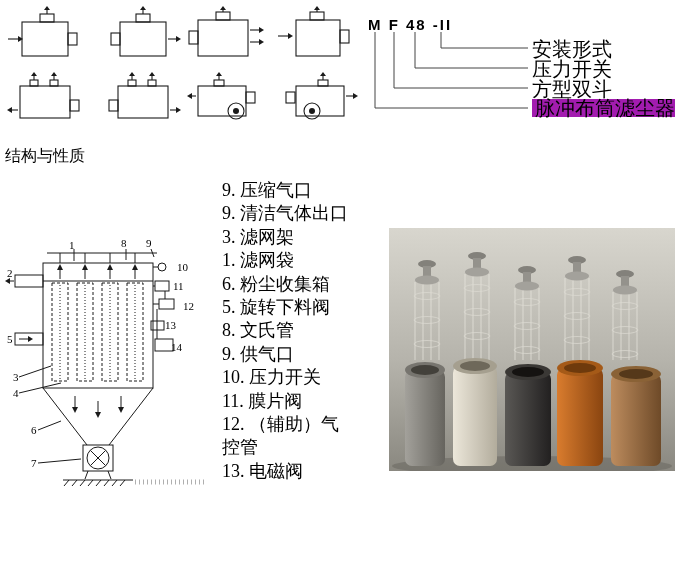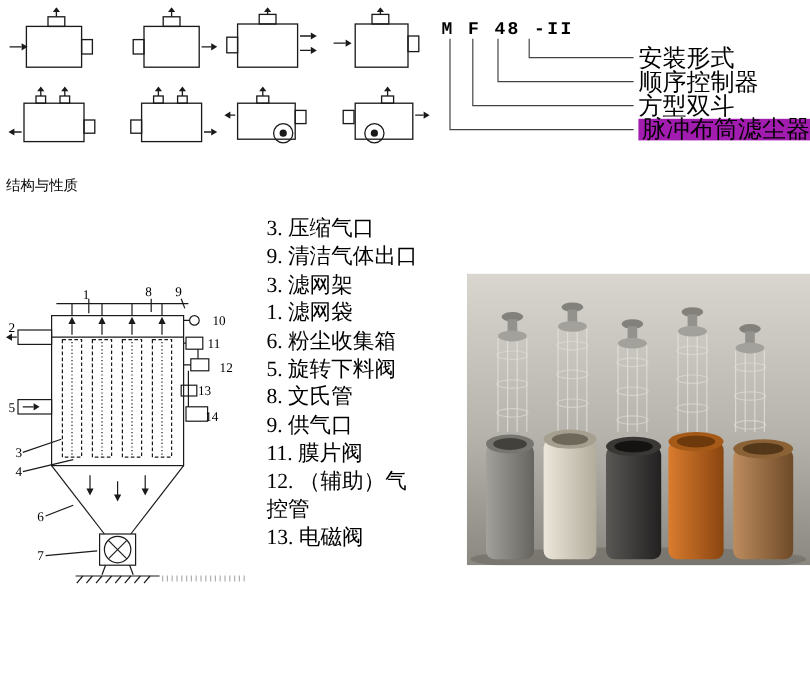--- a/index.html
+++ b/index.html
@@ -10,29 +10,29 @@
 
 .mini-grid{position:absolute;left:6px;top:6px;display:grid;
            grid-template-columns:repeat(4,88px);grid-auto-rows:62px;gap:2px}
 .mini{width:86px;height:62px}
 .mini line,.mini rect,.mini polyline,.mini circle{stroke:#1a1a1a;fill:none;stroke-width:1.1px}
 .mini circle.dot{fill:#1a1a1a;stroke:none}
 .mini polygon{fill:#1a1a1a;stroke:none}
 
 
 .model-code{position:absolute;left:368px;top:16px;white-space:nowrap;
-            font-family:Liberation Mono, monospace;
+            font-family:Liberation Sans, sans-serif;
             font-weight:700;font-size:15px;letter-spacing:2px}
 .code-lines{position:absolute;left:368px;top:32px}
 .code-lines path{stroke:#444;fill:none;stroke-width:1px}
 .code-label{position:absolute;left:532px;font-size:20px;line-height:18px;white-space:nowrap}
 .code-label.hl{background:#a21caf;padding:0 3px}
 .cl0{top:40px}.cl1{top:60px}.cl2{top:80px}.cl3{top:99px}
 
-.section-title{position:absolute;left:5px;top:146px;font-size:12px}
+.section-title{position:absolute;left:5px;top:146px;font-size:16px}
 
 
 .schem{position:absolute;left:5px;top:233px}
 .schem line,.schem rect,.schem polyline,.schem circle{stroke:#1a1a1a;fill:none;stroke-width:1px}
 .schem polygon{fill:#1a1a1a;stroke:none}
 .schem text{font-family:"Liberation Serif","DejaVu Serif",serif;font-size:11px;fill:#000;stroke:none}
 .schem .dash{stroke-dasharray:3 2}
 .schem .dot{stroke-dasharray:1 2}
 
 
@@ -135,21 +135,21 @@
   </div>
 
   <div class="model-code">M F 48 -II</div>
   <svg class="code-lines" width="165" height="82" viewBox="0 0 165 82">
     <path d="M73 0 V16 H160"></path>
     <path d="M47 0 V36 H160"></path>
     <path d="M26 0 V56 H160"></path>
     <path d="M7 0 V76 H160"></path>
   </svg>
   <div class="code-label cl0">安装形式</div>
-  <div class="code-label cl1">顺序控制器</div>
+  <div class="code-label cl1">压力开关</div>
   <div class="code-label cl2">方型双斗</div>
   <div class="code-label cl3 hl">脉冲布筒滤尘器</div>
 
   <div class="section-title">结构与性质</div>
 
   <svg class="schem" width="212" height="278" viewBox="0 0 212 278">
 
     <line x1="42" y1="20" x2="152" y2="20"></line>
     <line x1="55" y1="20" x2="55" y2="30"></line>
       <line x1="80" y1="20" x2="80" y2="30"></line>
@@ -241,28 +241,29 @@
     <text x="116" y="14">8</text>
     <text x="141" y="14">9</text>
     <text x="172" y="38">10</text>
     <text x="168" y="57">11</text>
     <text x="178" y="77">12</text>
     <text x="160" y="96">13</text>
     <text x="166" y="118">14</text>
   </svg>
 
   <div class="parts-list">
-    <div>3. 压缩气口</div>
+    <div>9. 压缩气口</div>
     <div>9. 清洁气体出口</div>
     <div>3. 滤网架</div>
     <div>1. 滤网袋</div>
     <div>6. 粉尘收集箱</div>
     <div>5. 旋转下料阀</div>
     <div>8. 文氏管</div>
     <div>9. 供气口</div>
+    <div>10. 压力开关</div>
     <div>11. 膜片阀</div>
     <div>12. （辅助）气控管</div>
     <div>13. 电磁阀</div>
   </div>
 
   <svg class="photo" width="286" height="243" viewBox="0 0 286 243">
     <defs>
       <linearGradient id="pbg" x1="0" x2="0" y1="0" y2="1">
         <stop offset="0" stop-color="#d8d6ce"></stop>
           <stop offset="0.55" stop-color="#b5b3ab"></stop>

